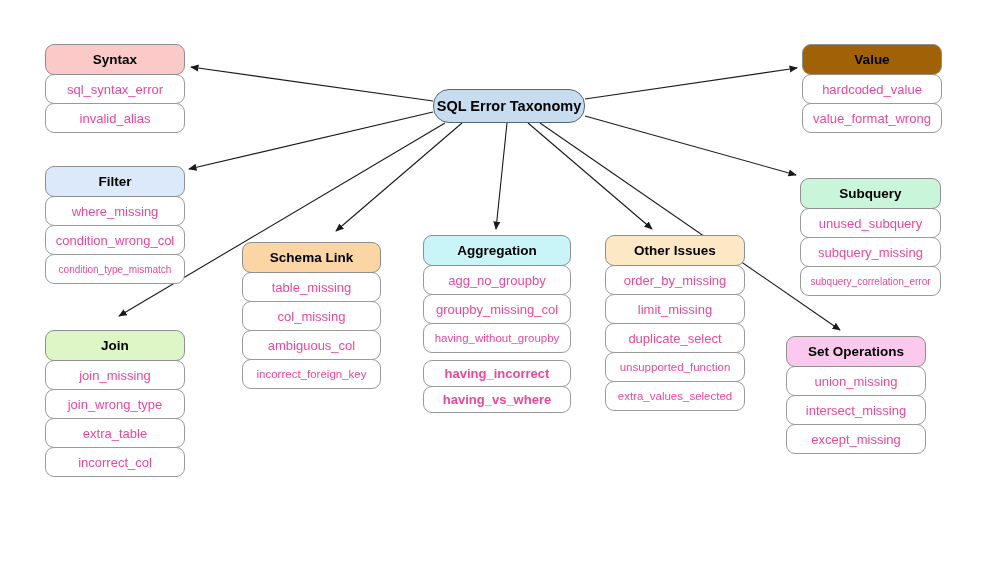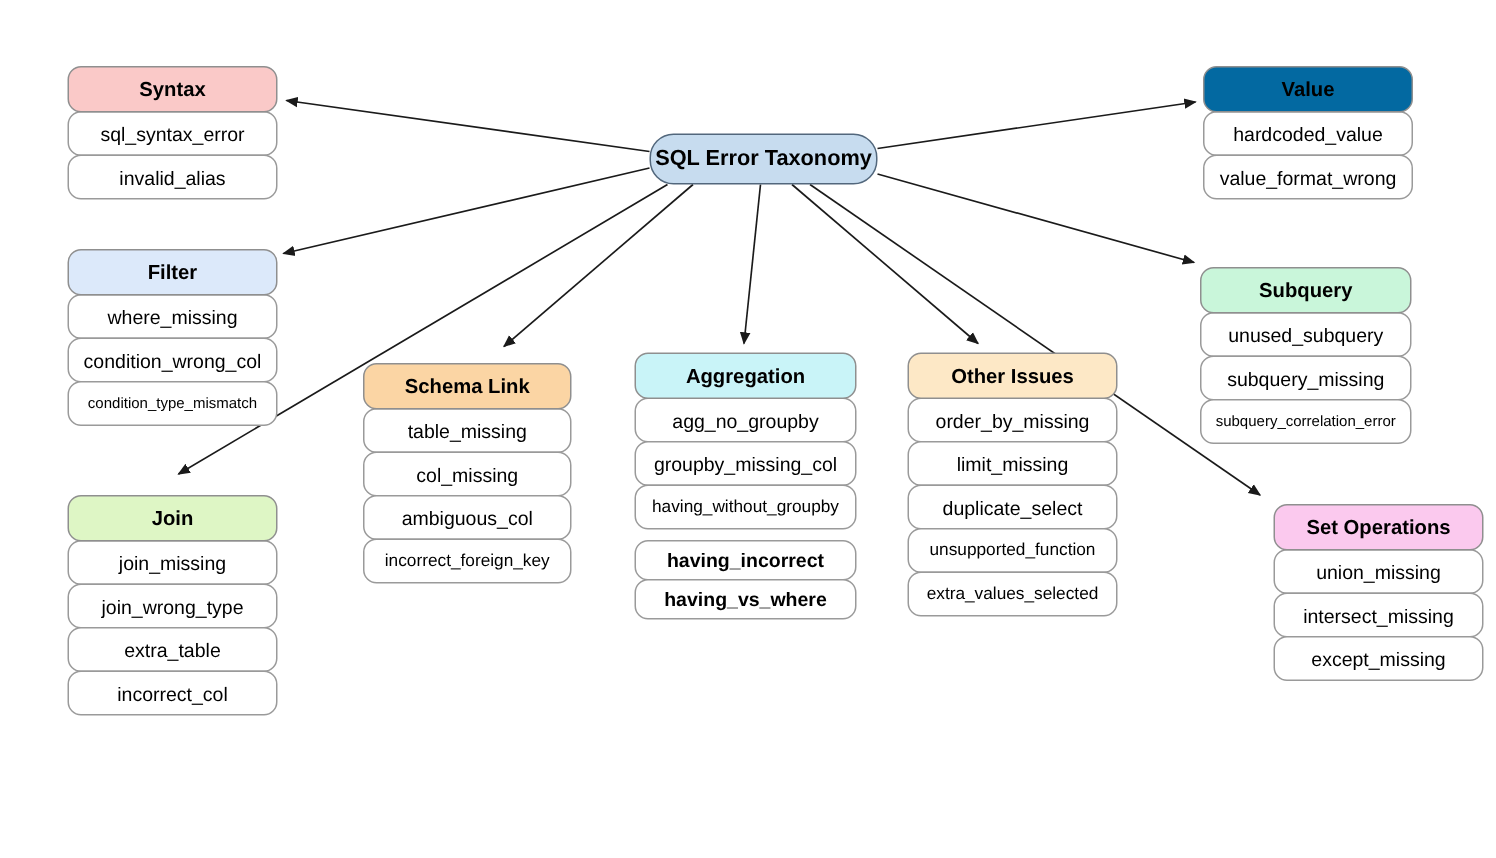--- a/index.html
+++ b/index.html
@@ -45,21 +45,21 @@
     box-sizing: border-box;
     height: 30px;
     margin-top: -1px;
     border: 1px solid #9a9a9a;
     border-radius: 9px;
     background: #ffffff;
     display: flex;
     align-items: center;
     justify-content: center;
     font-size: 13px;
-    color: #000000;
+    color: #ec4899;
     white-space: nowrap;
     position: relative;
   }
   .item.fs-s  { font-size: 11.5px; }
   .item.fs-xs { font-size: 10px; }
   .item.gap   { margin-top: 7px; }
   .item.short { height: 27px; font-weight: bold; }
   #central-node {
     position: absolute;
     z-index: 4;
@@ -100,21 +100,21 @@
 
   <div id="central-node" style="left: 433px; top: 89px; width: 152px; height: 34px; background: rgb(199, 220, 239); border-color: rgb(82, 103, 124); border-radius: 16px;">SQL Error Taxonomy</div>
 
   <div id="groups-root">
       <div class="group" style="left: 45px; top: 44px; width: 140px;">
         <div class="hdr" style="background: rgb(250, 201, 200); border-color: rgb(143, 143, 143);">Syntax</div>
         <div class="item">sql_syntax_error</div>
         <div class="item">invalid_alias</div>
       </div>
       <div class="group" style="left: 802px; top: 44px; width: 140px;">
-        <div class="hdr" style="background: #0369a1; border-color: rgb(143, 143, 143);">Value</div>
+        <div class="hdr" style="background: #a16207; border-color: rgb(143, 143, 143);">Value</div>
         <div class="item">hardcoded_value</div>
         <div class="item">value_format_wrong</div>
       </div>
       <div class="group" style="left: 45px; top: 166px; width: 140px;">
         <div class="hdr" style="background: rgb(220, 233, 250); border-color: rgb(143, 143, 143);">Filter</div>
         <div class="item">where_missing</div>
         <div class="item">condition_wrong_col</div>
         <div class="item fs-xs">condition_type_mismatch</div>
       </div>
       <div class="group" style="left: 45px; top: 330px; width: 140px;">
@@ -146,20 +146,20 @@
         <div class="item">duplicate_select</div>
         <div class="item fs-s">unsupported_function</div>
         <div class="item fs-s">extra_values_selected</div>
       </div>
       <div class="group" style="left: 800px; top: 178px; width: 141px;">
         <div class="hdr" style="background: rgb(201, 246, 218); border-color: rgb(143, 143, 143);">Subquery</div>
         <div class="item">unused_subquery</div>
         <div class="item">subquery_missing</div>
         <div class="item fs-xs">subquery_correlation_error</div>
       </div>
-      <div class="group" style="left: 849px; top: 336px; width: 140px;">
+      <div class="group" style="left: 786px; top: 336px; width: 140px;">
         <div class="hdr" style="background: rgb(251, 201, 238); border-color: rgb(143, 143, 143);">Set Operations</div>
         <div class="item">union_missing</div>
         <div class="item">intersect_missing</div>
         <div class="item">except_missing</div>
       </div>
     </div>
 </div>
 
 </body></html>

